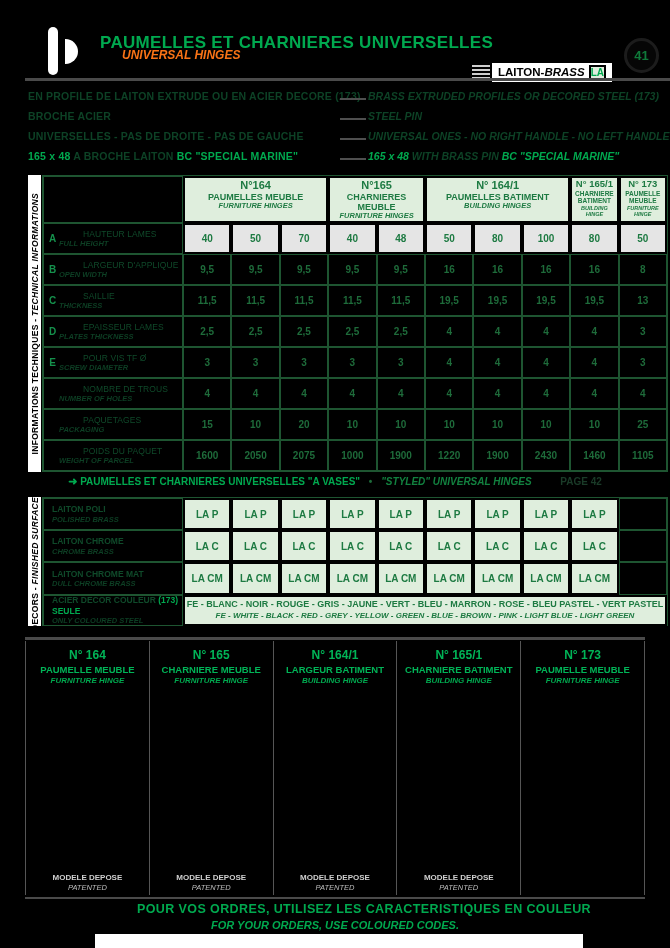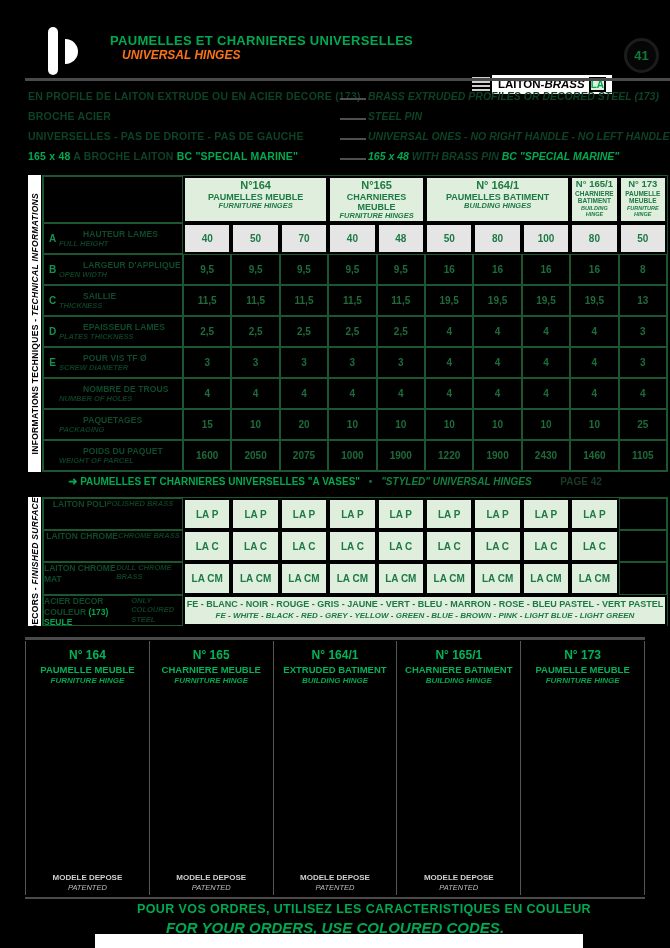--- a/index.html
+++ b/index.html
@@ -2,23 +2,23 @@
 <html><head>
 <meta charset="utf-8">
 <style>
   html,body{margin:0;padding:0;background:#000;}
   #page{position:relative;width:670px;height:948px;background:#000;overflow:hidden;
         font-family:"Liberation Sans",sans-serif;}
   
   .logo{position:absolute;left:48px;top:27px;width:46px;height:48px;}
   .logo .bar{position:absolute;left:0;top:0;width:10px;height:48px;background:#fff;border-radius:5px;}
   .logo .half{position:absolute;left:17px;top:12px;width:13px;height:25px;background:#fff;border-radius:0 13px 13px 0;}
-  .title{position:absolute;left:110px;top:33px;font-size:13px;font-weight:bold;color:#00a94f;letter-spacing:.3px;white-space:nowrap;}
+  .title{position:absolute;left:100px;top:33px;font-size:17px;font-weight:bold;color:#00a94f;letter-spacing:.3px;white-space:nowrap;}
   .subtitle{position:absolute;left:122px;top:48px;font-size:12px;font-weight:bold;font-style:italic;color:#f97316;}
-  .badge{position:absolute;left:472px;top:66px;display:flex;align-items:center;height:36px;}
+  .badge{position:absolute;left:472px;top:54px;display:flex;align-items:center;height:36px;}
   .badge .stripes{width:18px;height:15px;background:repeating-linear-gradient(#cfcfcf 0 2px,#000 2px 4px);margin-right:2px;}
   .badge .box{background:#fff;height:19px;display:flex;align-items:center;padding:0 6px;font-size:11.5px;font-weight:bold;color:#000;white-space:nowrap;}
   .badge .box i{font-style:italic;}
   .badge .code{color:#00a94f;margin-left:4px;}
   .pagenum{position:absolute;left:624px;top:38px;width:29px;height:29px;border-radius:50%;border:3px solid #1c1c1c;background:#060606;
            display:flex;align-items:center;justify-content:center;color:#0f7a3a;font-weight:bold;font-size:13px;}
   .rule{position:absolute;left:25px;background:#4a4a4a;}
   #rule-top{top:78px;width:645px;height:3px;}
   #rule-mid{top:637px;width:620px;height:3px;}
   #rule-bottom{top:897px;width:620px;height:2px;}
@@ -41,56 +41,56 @@
   .hspacer{background:#000;border:1px solid #1e5531;}
   .group{background:#dfeedd;border:2px solid #000;display:flex;flex-direction:column;align-items:center;text-align:center;color:#1d7a42;line-height:1.15;padding:1px;}
   .group .no{font-weight:bold;font-size:11px;}
   .group .gfr{font-weight:bold;font-size:9px;}
   .group .gen{font-weight:bold;font-style:italic;font-size:7.5px;}
   .group.small .no{font-size:9.5px;}
   .group.small .gfr{font-size:6.5px;}
   .group.small .gen{font-size:5.5px;}
   .rlabel{display:flex;align-items:center;border:1px solid #1e5531;padding-left:2px;overflow:hidden;background:#000;}
   .rlabel .letter{width:13px;text-align:center;color:#15914c;font-weight:bold;font-size:10px;flex:none;}
-  .rlabel .lfr{font-weight:bold;font-size:8.5px;color:#0f4a2a;letter-spacing:.1px;line-height:1.2;padding-left:24px;}
+  .rlabel .lfr{font-weight:normal;font-size:8.5px;color:#0f4a2a;letter-spacing:.1px;line-height:1.2;padding-left:24px;}
   .rlabel .len{font-weight:bold;font-style:italic;font-size:7.5px;color:#0d3f24;line-height:1.2;}
   .vcell{display:flex;align-items:center;justify-content:center;font-weight:bold;font-size:10px;color:#1e6b3a;border:1px solid #1e5531;background:#000;}
   .vcell.hlrow{background:#e5e5e5;color:#1d7a42;border-color:#000;border-width:2px;}
   
   #noteline{position:absolute;left:0;top:475px;width:670px;text-align:center;font-size:10px;white-space:nowrap;}
   #noteline .arrow{color:#00a94f;font-weight:bold;font-size:11px;}
   #noteline .nfr{color:#00a94f;font-weight:bold;}
   #noteline .bullet{color:#1e6b3a;font-weight:bold;margin:0 6px;}
   #noteline .nen{color:#12813f;font-weight:bold;font-style:italic;}
   #noteline .npage{color:#1a3b28;font-weight:bold;margin-left:26px;}
   
   #decors-grid{flex:1;display:grid;grid-template-columns:140px repeat(10,1fr);grid-template-rows:32px 32px 33px 31px;border:1px solid #1e5531;box-sizing:border-box;}
   #decors-grid>div{box-sizing:border-box;}
-  .dlabel{display:flex;justify-content:center;border:1px solid #1e5531;padding-left:0;background:#000;overflow:hidden;}
+  .dlabel{display:flex;flex-direction:column;justify-content:center;border:1px solid #1e5531;padding-left:8px;background:#000;overflow:hidden;}
   .dlabel .lfr{font-weight:bold;font-size:8.5px;color:#0f4a2a;line-height:1.25;}
   .dlabel .len{font-weight:bold;font-style:italic;font-size:7.5px;color:#0d3f24;line-height:1.25;}
   .code{background:#dfeedd;border:2px solid #000;display:flex;align-items:center;justify-content:center;font-weight:bold;font-size:10px;color:#1d7a42;}
   .emptycell{background:#000;border:1px solid #1e5531;}
   .colorsrow{grid-column:span 10;background:#dfeedd;border:2px solid #000;display:flex;flex-direction:column;align-items:center;justify-content:center;color:#1d7a42;line-height:1.3;text-align:center;}
   .colorsrow .cf{font-weight:bold;font-size:9px;white-space:nowrap;}
   .colorsrow .ce{font-weight:bold;font-style:italic;font-size:8px;white-space:nowrap;}
   
   #panels{position:absolute;left:25px;top:641px;width:620px;height:254px;display:flex;border-left:1px solid #555;border-right:1px solid #555;box-sizing:border-box;}
   .panel{flex:1;position:relative;background:#000;border-right:1px solid #555;box-sizing:border-box;}
   .panel:last-child{border-right:none;}
   .panel .ptitle{padding-top:7px;text-align:center;line-height:1.25;}
   .panel .pno{color:#00b457;font-weight:bold;font-size:12px;}
   .panel .pfr{color:#00b457;font-weight:bold;font-size:9.5px;margin-top:1px;}
   .panel .pen{color:#00a94f;font-weight:bold;font-style:italic;font-size:8px;}
   .panel .pnote{position:absolute;bottom:3px;left:0;width:100%;text-align:center;line-height:1.25;}
   .panel .pnote .nf{color:#cfcfcf;font-weight:bold;font-size:8px;}
   .panel .pnote .ne{color:#bdbdbd;font-style:italic;font-size:7.5px;}
   
   #footer-fr{position:absolute;left:0;top:902px;width:670px;text-align:center;color:#00a94f;font-weight:bold;font-size:12.5px;letter-spacing:.4px;margin-left:29px;}
-  #footer-en{position:absolute;left:0;top:919px;width:670px;text-align:center;color:#00a94f;font-weight:bold;font-style:italic;font-size:15px;}
+  #footer-en{position:absolute;left:0;top:919px;width:670px;text-align:center;color:#00a94f;font-weight:bold;font-style:italic;font-size:11px;}
   #bottom-white{position:absolute;left:95px;top:934px;width:488px;height:14px;background:#fff;}
 </style>
 </head>
 <body>
 
 <div id="page">
 
   <div class="logo">
     <div class="bar"></div>
     <div class="half"></div>
@@ -389,21 +389,21 @@
           <div class="pen">FURNITURE HINGE</div>
         </div>
         <div class="pnote">
           <div class="nf">MODELE DEPOSE</div>
           <div class="ne">PATENTED</div>
         </div>
       </div>
       <div class="panel">
         <div class="ptitle">
           <div class="pno">N° 164/1</div>
-          <div class="pfr">EXTRUDED BATIMENT</div>
+          <div class="pfr">LARGEUR BATIMENT</div>
           <div class="pen">BUILDING HINGE</div>
         </div>
         <div class="pnote">
           <div class="nf">MODELE DEPOSE</div>
           <div class="ne">PATENTED</div>
         </div>
       </div>
       <div class="panel">
         <div class="ptitle">
           <div class="pno">N° 165/1</div>

